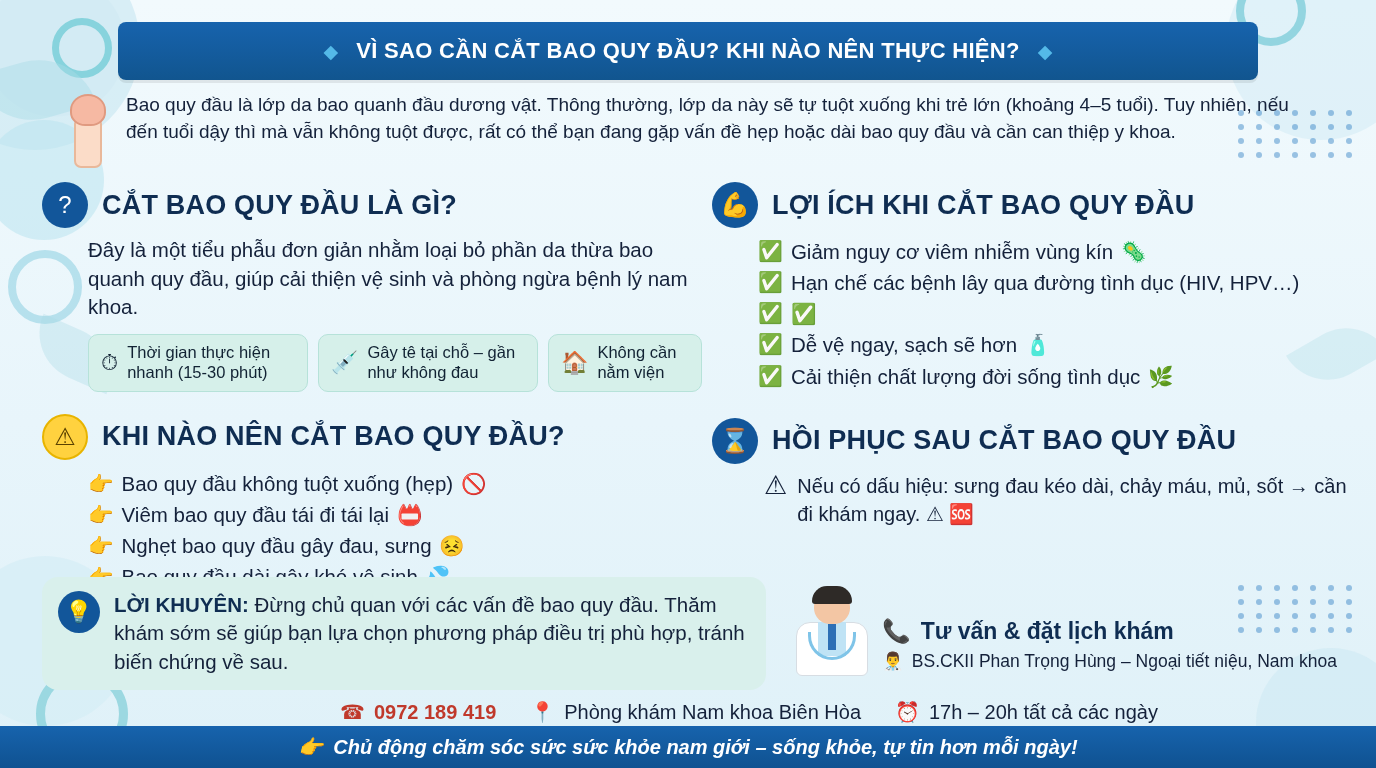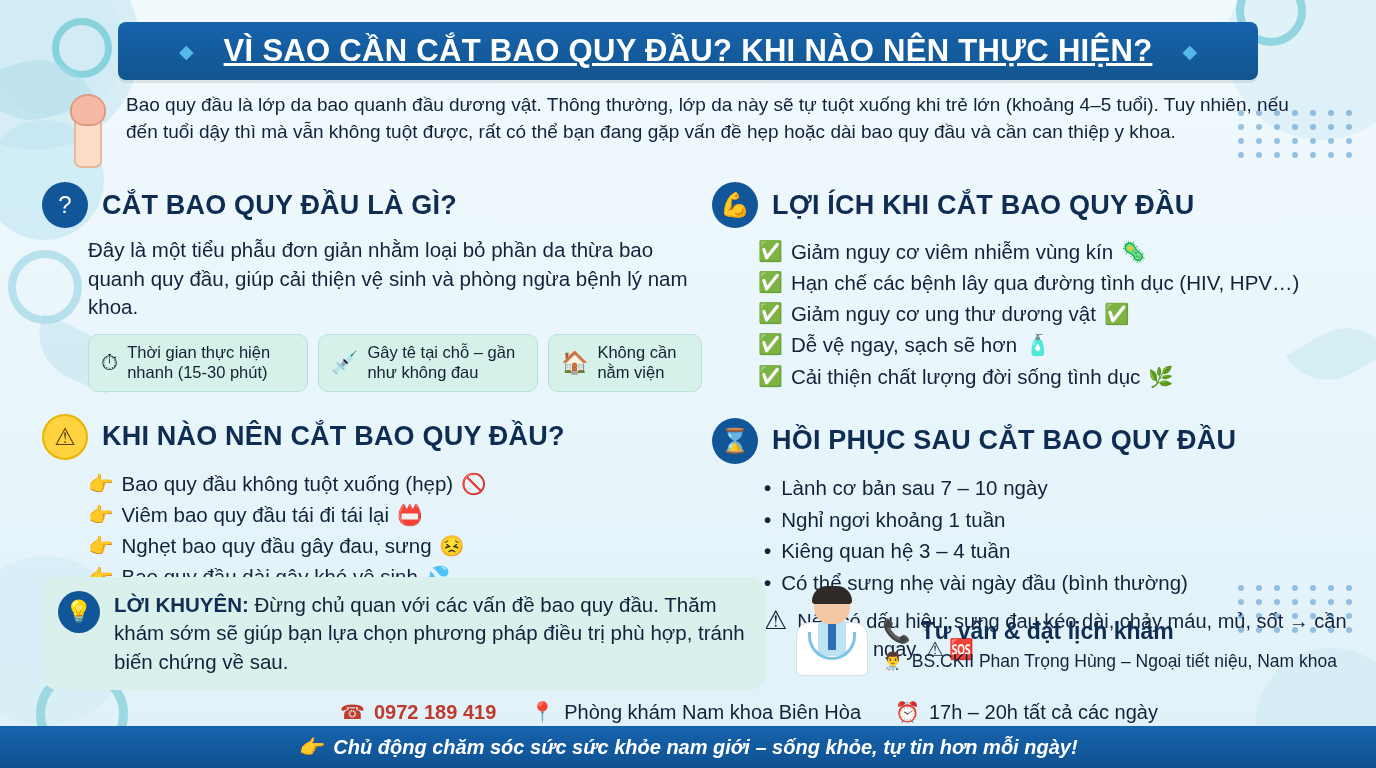--- a/index.html
+++ b/index.html
@@ -42,23 +42,22 @@
 
   
   .header {
     position:absolute; left:118px; top:22px; width:1140px; height:58px;
     background: linear-gradient(180deg,#1763ad 0%, #11558f 100%);
     border-radius: 8px;
     display:flex; align-items:center; justify-content:center; gap:18px;
     box-shadow: 0 3px 0 rgba(0,0,0,.08);
   }
   .header h1 {
-    margin:12px; color:#fff; font-size:31px; font-weight:bold; letter-spacing:.3px;
+    margin:0; color:#fff; font-size:22px; font-weight:bold; letter-spacing:.3px;
     white-space:nowrap;
-    text-decoration:underline;
   }
   .diamond { color:#54b9e8; font-size:19px; }
 
   
   .intro { position:absolute; left:66px; top:92px; width:1230px; display:flex; gap:14px; }
   .intro-ic { width:46px; height:78px; flex:0 0 46px; position:relative; }
   .intro-ic .shaft { position:absolute; left:8px; top:22px; width:28px; height:54px; background:#fbdcc8; border-radius:10px 10px 7px 7px; border:2px solid #e9b89a;}
   .intro-ic .head { position:absolute; left:4px; top:2px; width:36px; height:32px; background:#f6b9a3; border-radius:50% 50% 42% 42%; border:2px solid #e09a80;}
   .intro p { margin:0; font-size:19px; line-height:1.42; color:#14213a; }
 
@@ -296,45 +295,38 @@
         <span class="mk check">✅</span>
         <span>Giảm nguy cơ viêm nhiễm vùng kín</span>
         <span class="mk">🦠</span>
       </li>
       <li>
         <span class="mk check">✅</span>
         <span>Hạn chế các bệnh lây qua đường tình dục (HIV, HPV…)</span>
       </li>
       <li>
         <span class="mk check">✅</span>
-        <span>Giảm nguy cơ ung thư dương vật</span>
         <span class="mk">✅</span>
       </li>
       <li>
         <span class="mk check">✅</span>
         <span>Dễ vệ ngay, sạch sẽ hơn</span>
         <span class="mk">🧴</span>
       </li>
       <li>
         <span class="mk check">✅</span>
         <span>Cải thiện chất lượng đời sống tình dục</span>
         <span class="mk">🌿</span>
       </li>
     </ul>
 
     <div class="sec-head" style="margin-top:26px;">
       <div class="badge">⌛</div>
       <div class="sec-title">HỒI PHỤC SAU CẮT BAO QUY ĐẦU</div>
     </div>
-    <ul class="dot">
-      <li>Lành cơ bản sau 7 – 10 ngày</li>
-      <li>Nghỉ ngơi khoảng 1 tuần</li>
-      <li>Kiêng quan hệ 3 – 4 tuần</li>
-      <li>Có thể sưng nhẹ vài ngày đầu (bình thường)</li>
-    </ul>
     <div class="note">
       <span class="wic">⚠</span>
       <span>Nếu có dấu hiệu: sưng đau kéo dài, chảy máu, mủ, sốt → cần đi khám ngay. ⚠ 🆘</span>
     </div>
   </div>
 
   <div class="advice">
     <div class="bulb">💡</div>
     <p>
       <b>LỜI KHUYÊN:</b>

